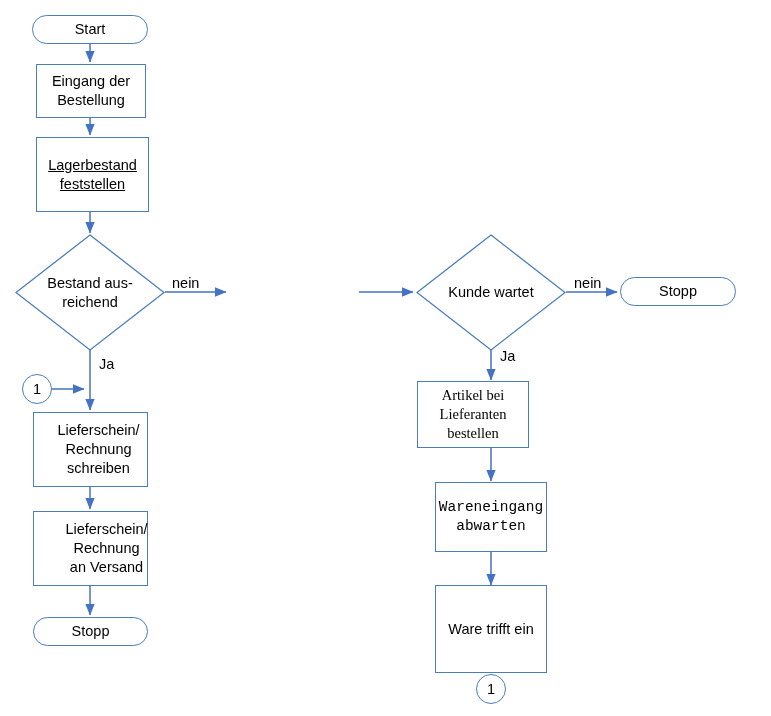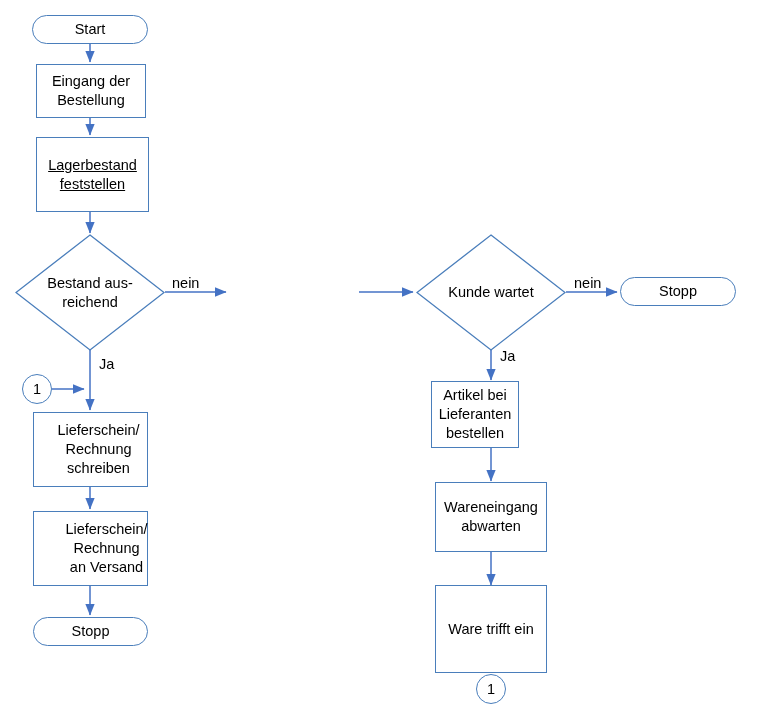--- a/index.html
+++ b/index.html
@@ -150,25 +150,25 @@
   </div>
 
   <div class="node process" style="left:33px; top:511px; width:115px; height:75px;padding-left:32px;">
     <span>Lieferschein/ Rechnung an Versand</span>
   </div>
 
   <div class="node terminator" style="left:33px; top:617px; width:115px; height:29px;">
     <span>Stopp</span>
   </div>
 
-  <div class="node process" style="left:431px; top:381px; width:88px; height:67px;">
+  <div class="node process" style="left:417px; top:381px; width:112px; height:67px;font-family:Liberation Serif, serif;">
     <span>Artikel bei Lieferanten bestellen</span>
   </div>
 
-  <div class="node process" style="left:435px; top:482px; width:112px; height:70px;">
+  <div class="node process" style="left:435px; top:482px; width:112px; height:70px;font-family:Liberation Mono, monospace;">
     <span>Wareneingang abwarten</span>
   </div>
 
   <div class="node process" style="left:435px; top:585px; width:112px; height:88px;">
     <span>Ware trifft ein</span>
   </div>
 
   <div class="node connector" style="left:476px; top:674px; width:30px; height:30px;">
     <span>1</span>
   </div>

